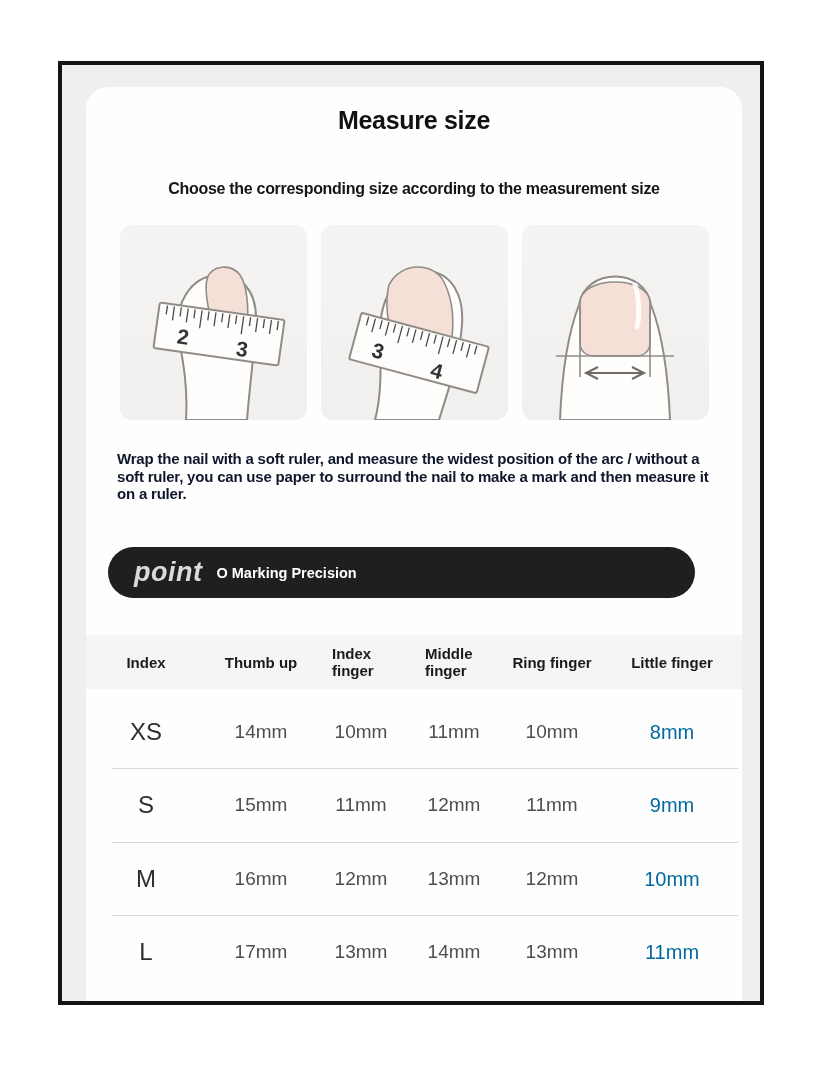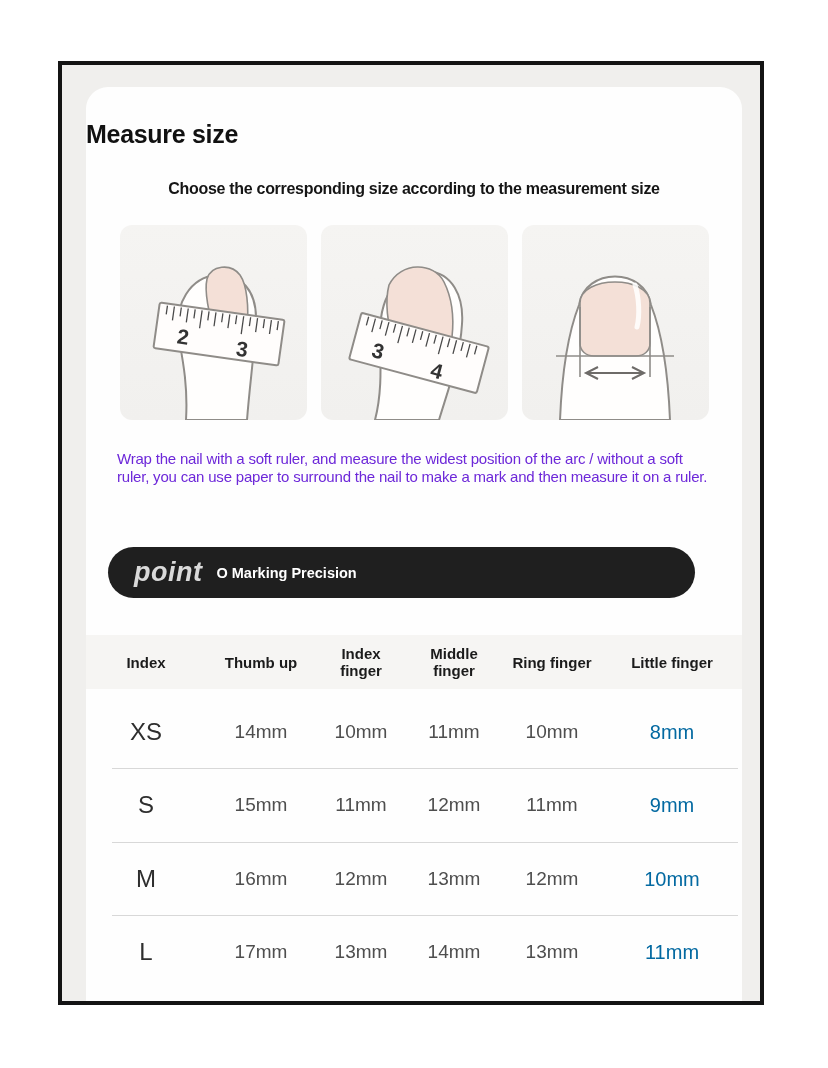--- a/index.html
+++ b/index.html
@@ -5,47 +5,47 @@
   * { margin:0; padding:0; box-sizing:border-box; }
   html,body { width:828px; height:1068px; background:#ffffff; font-family:"Liberation Sans", sans-serif; }
   .page { position:relative; width:828px; height:1068px; background:#fff; overflow:hidden; }
 
   .frame { position:absolute; left:58px; top:61px; width:706px; height:944px;
            border:4px solid #141414; background:#f0efed; }
 
   .card { position:absolute; left:24px; top:22px; width:656px; height:914px;
           background:#fefefe; border-radius:22px 22px 0 0; }
 
-  .title { position:absolute; top:33px; left:0; width:100%; text-align:left;
+  .title { position:absolute; top:19px; left:0; width:100%; text-align:center;
            font-size:25px; font-weight:bold; color:#111; letter-spacing:-0.3px; }
   .subtitle { position:absolute; top:93px; left:0; width:100%; text-align:center;
               font-size:16px; font-weight:bold; color:#151515; letter-spacing:-0.3px; }
 
   .panels { position:absolute; top:138px; left:34px; display:flex; gap:14px; }
   .panel { width:187px; height:195px; border-radius:12px;
            background:linear-gradient(180deg,#f5f4f2,#f1f0ee); overflow:hidden; }
   .panel svg { display:block; width:187px; height:195px; }
   .tape-num { font-family:"Liberation Sans", sans-serif; font-weight:bold; font-size:21px; fill:#333; }
 
   .instructions { position:absolute; top:363px; left:31px; width:600px;
-                  font-size:15px; line-height:17.5px; font-weight:normal; color:#6d28d9;
+                  font-size:15px; line-height:17.5px; font-weight:bold; color:#0f172a;
                   letter-spacing:-0.2px; }
 
   .banner { position:absolute; top:460px; left:22px; width:587px; height:51px;
             border-radius:26px; display:flex; align-items:center; }
   .banner-point { margin-left:26px; font-size:27px; font-weight:bold; font-style:italic;
                   letter-spacing:0.5px; }
   .banner-tip1 { margin-left:26px; width:250px; font-size:13.5px; line-height:16px; font-weight:bold; }
   .banner-tip2 { margin-left:14px; font-size:14.5px; font-weight:bold; }
 
   .thead { position:absolute; top:548px; left:0; width:656px; height:54px;
            display:grid; grid-template-columns:120px 110px 90px 96px 100px 140px;
            align-items:center; }
   .thead .hcell { text-align:center; font-size:15px; font-weight:bold; color:#1b1b1b; line-height:17px; }
-  .thead .hcell .wrap { display:inline-block; text-align:center; max-width:58px; }
+  .thead .hcell .wrap { display:inline-block; text-align:left; max-width:58px; }
 
   .trow { position:absolute; left:0; width:656px; height:56px;
           display:grid; grid-template-columns:120px 110px 90px 96px 100px 140px;
           align-items:center; }
   .trow .cell { text-align:center; font-size:19px; color:#4e4e4e; }
   .trow .model { font-size:24px; color:#2e2e2e; }
   .trow .light { color:#0369a1; font-size:20px; }
 
   .divider { position:absolute; left:26px; width:626px; height:1px; background:#d8d8d8; }
 </style>

